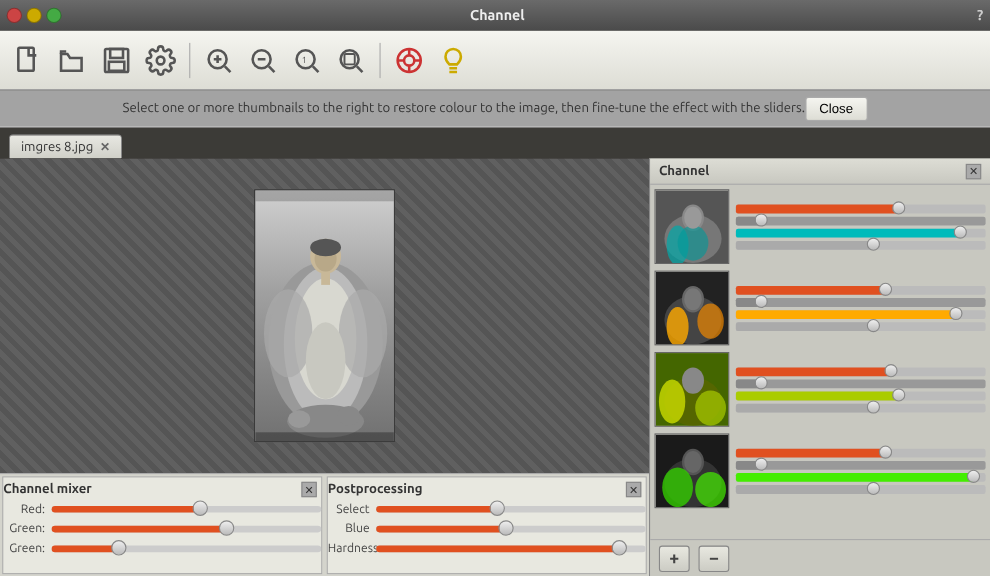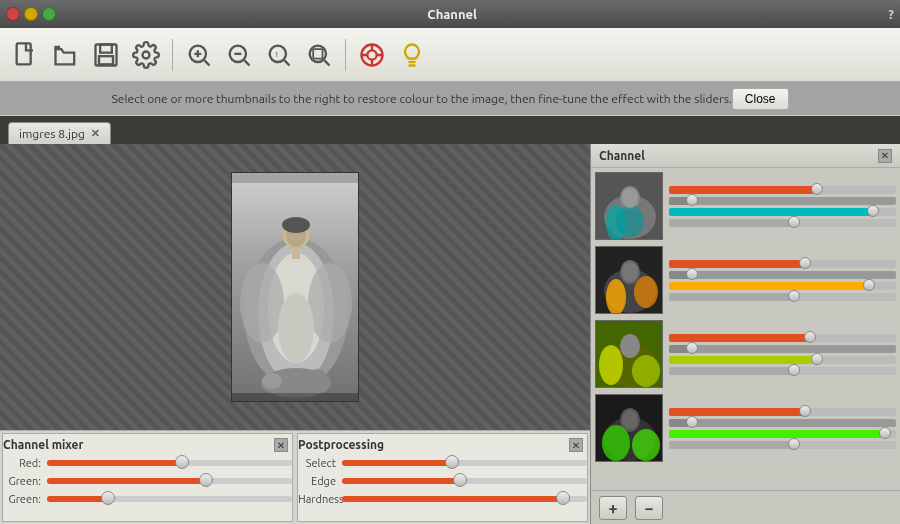--- a/index.html
+++ b/index.html
@@ -529,21 +529,21 @@
 
         <div class="slider-row">
           <span class="slider-label">Select</span>
           <div class="slider-track">
             <div class="slider-fill" style="width:45%; background:#e05020;"></div>
             <div class="slider-thumb" style="left:45%;"></div>
           </div>
         </div>
 
         <div class="slider-row">
-          <span class="slider-label">Edge</span>
+          <span class="slider-label">Blue</span>
           <div class="slider-track">
             <div class="slider-fill" style="width:48%; background:#e05020;"></div>
             <div class="slider-thumb" style="left:48%;"></div>
           </div>
         </div>
 
         <div class="slider-row">
           <span class="slider-label">Hardness</span>
           <div class="slider-track">
             <div class="slider-fill" style="width:90%; background:#e05020;"></div>

